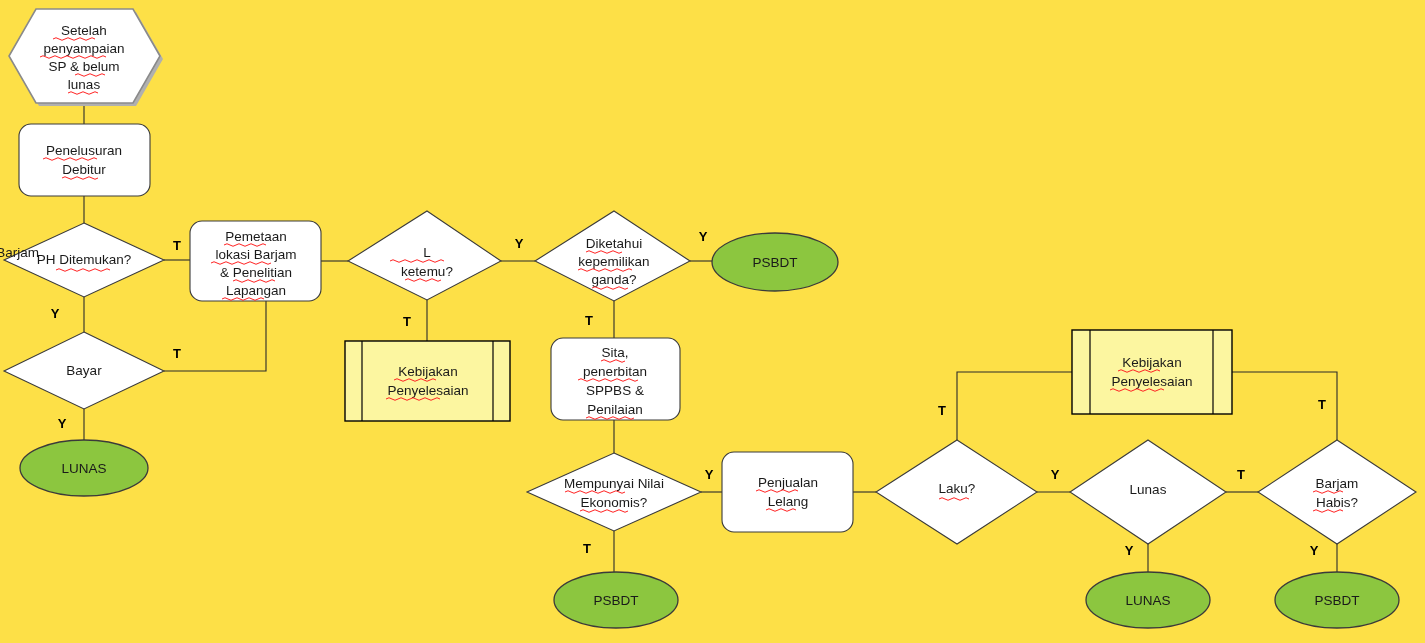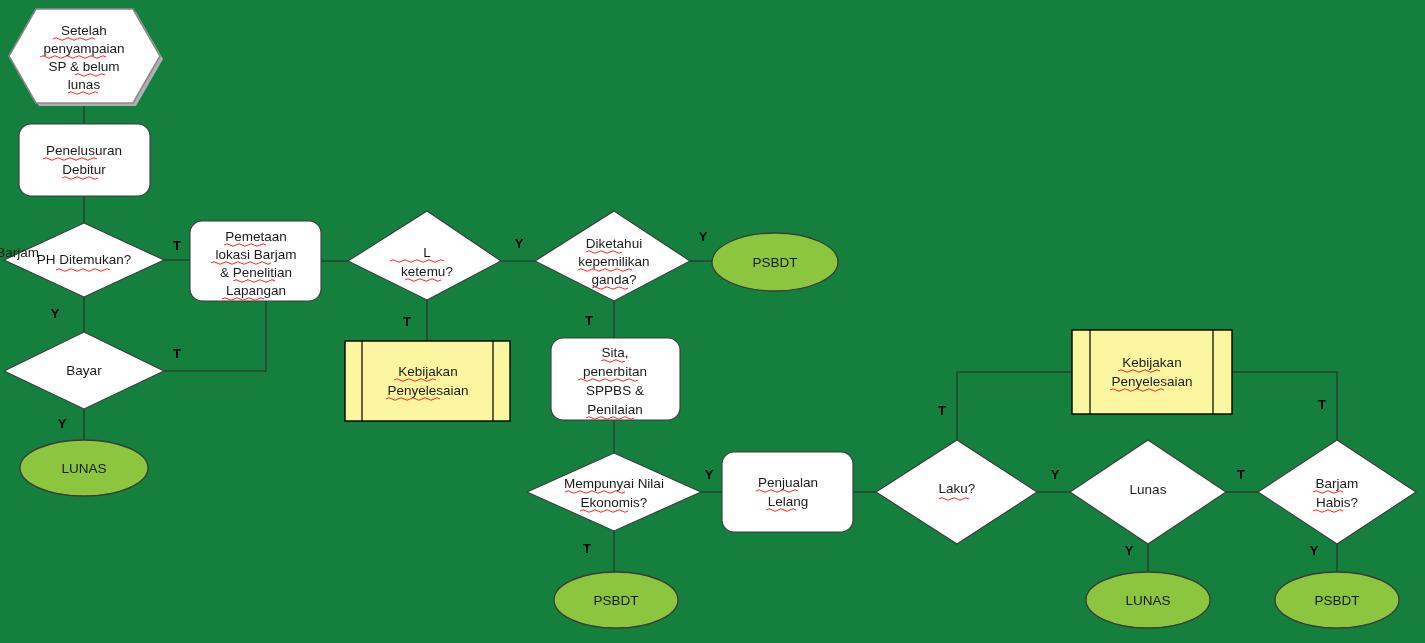--- a/index.html
+++ b/index.html
@@ -10,21 +10,21 @@
   body {
     width: 1425px;
     height: 643px;
     font-family: "Liberation Sans", sans-serif;
     overflow: hidden;
   }
   #flowchart-canvas {
     position: relative;
     width: 1425px;
     height: 643px;
-    background: #15803d;
+    background: #fde047;
   }
   svg.diagram {
     display: block;
     width: 1425px;
     height: 643px;
   }
   .node-text {
     font-family: "Liberation Sans", sans-serif;
     font-size: 13.5px;
     fill: #1a1a1a;

